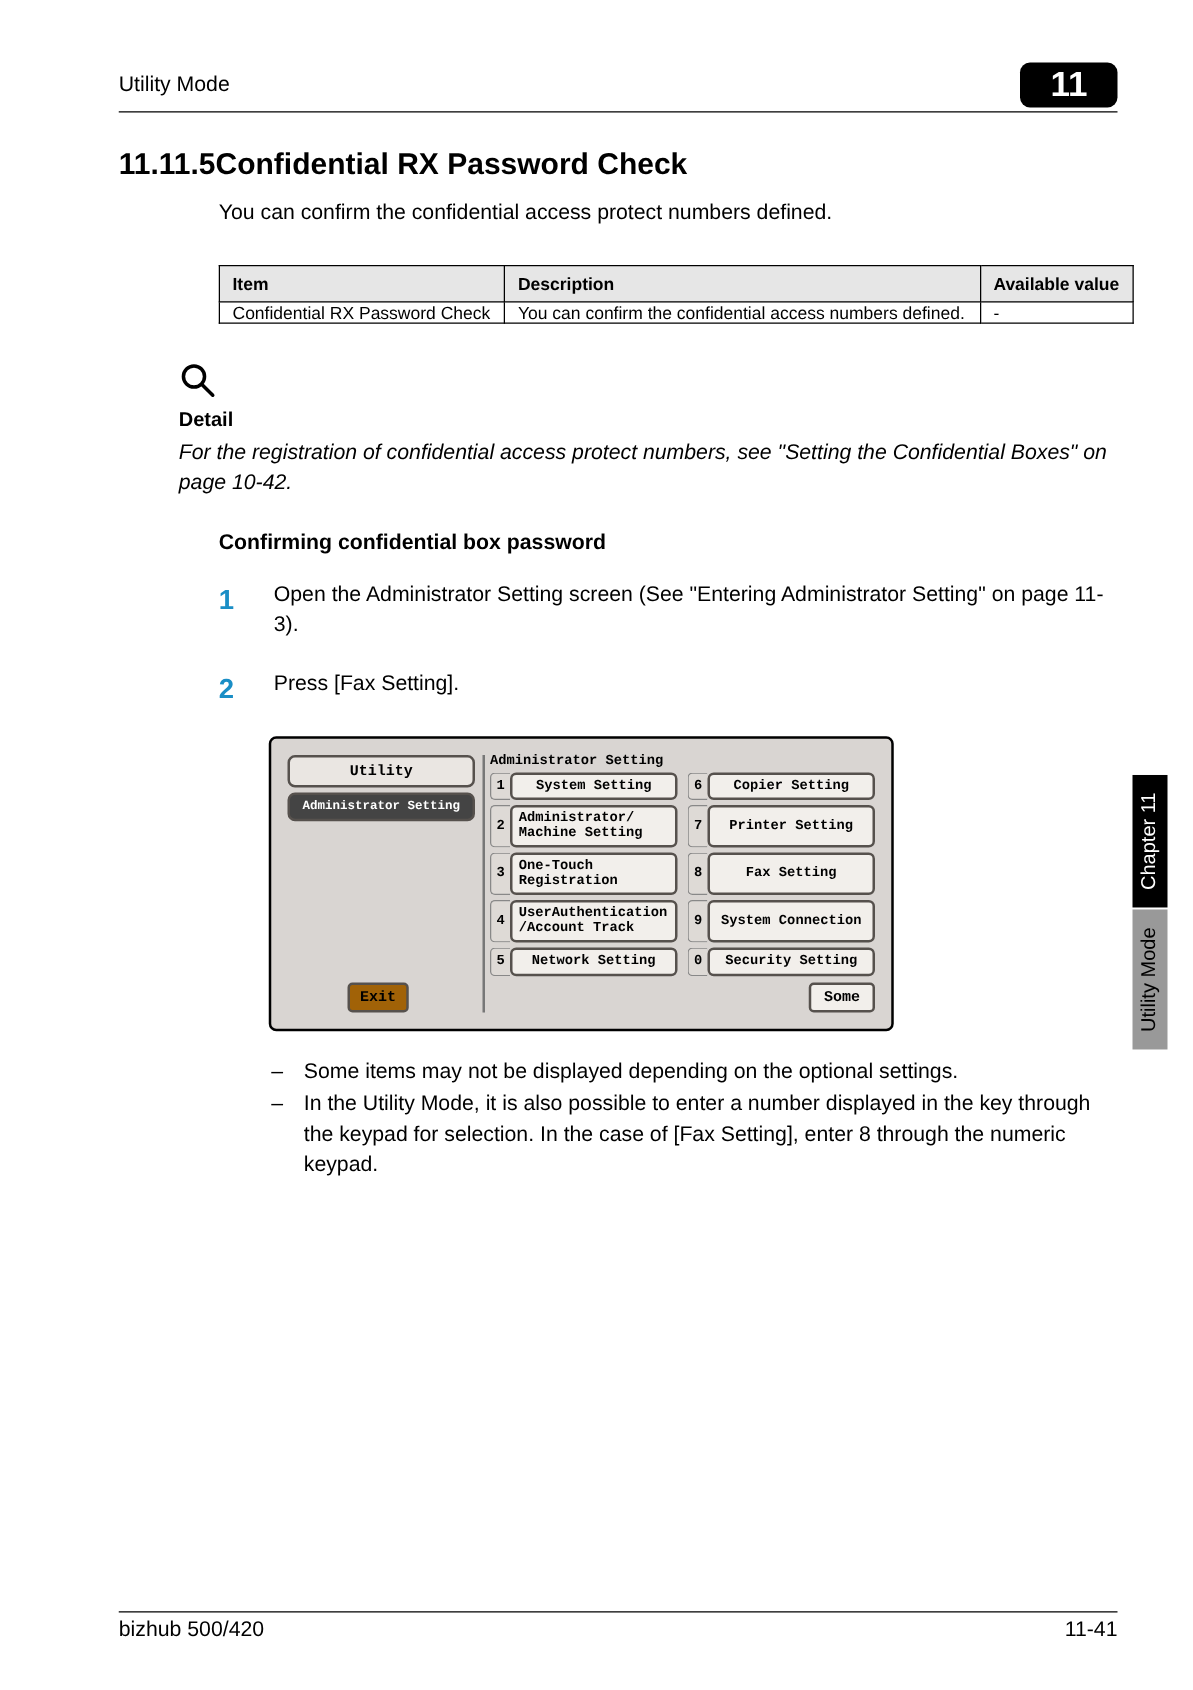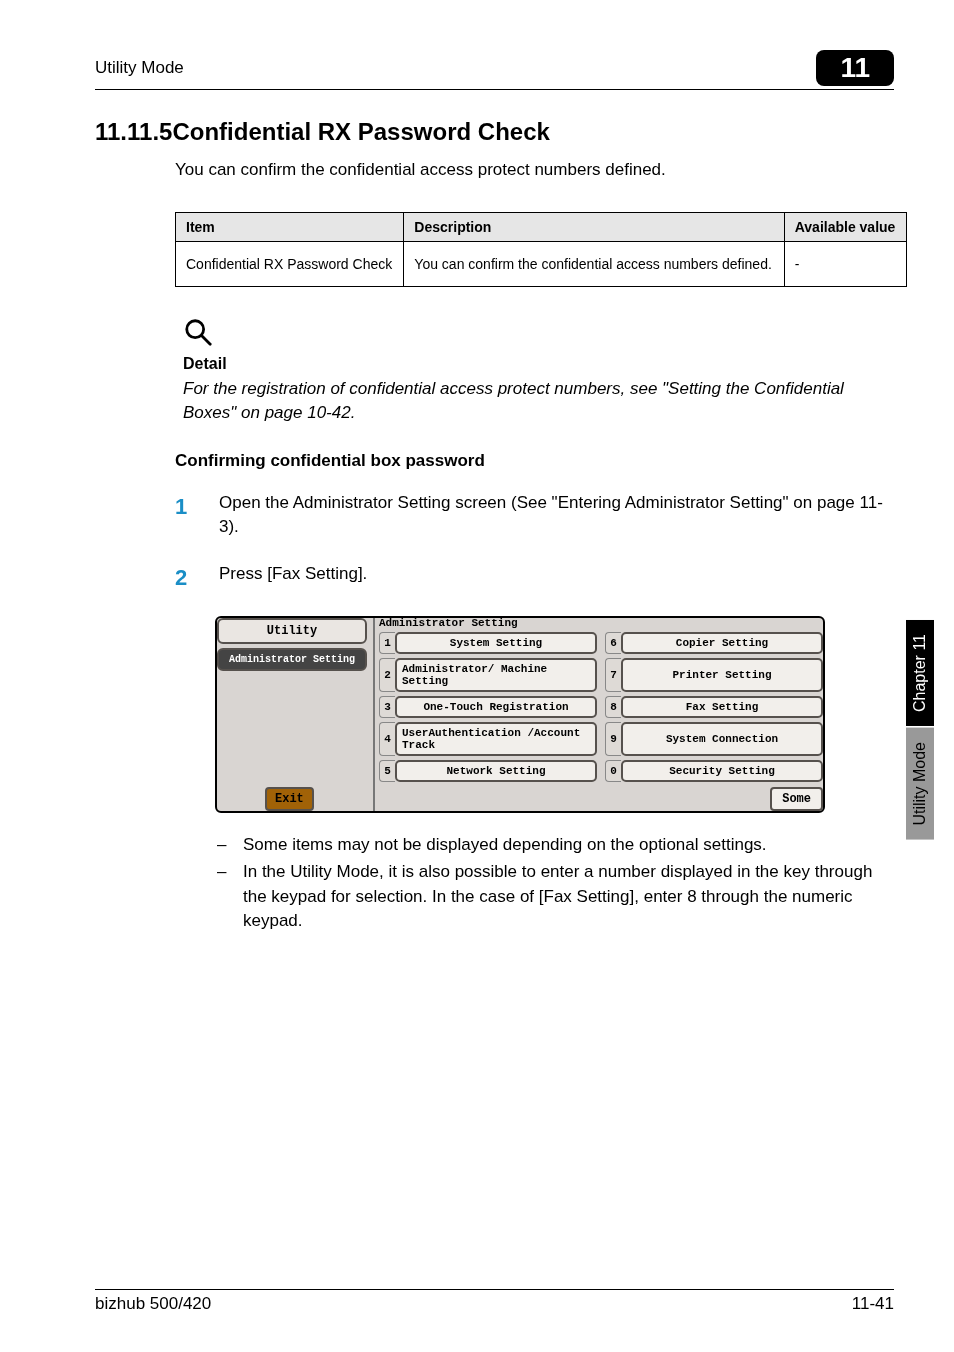--- a/index.html
+++ b/index.html
@@ -56,26 +56,26 @@
       font-size: 14px;
     }
     table.desc-table th {
       background: #e6e6e6;
       text-align: left;
       padding: 6px 10px;
       border: 1px solid #000;
       font-weight: bold;
     }
     table.desc-table td {
-      padding: 14px 10px;
+      padding: 0 10px;
       border: 1px solid #000;
       vertical-align: top;
     }
     .detail-block {
-      margin-left: 88px;
+      margin-left: 48px;
       margin-bottom: 26px;
     }
     .detail-block .mag {
       margin-bottom: 4px;
     }
     .detail-block .mag svg {
       width: 30px;
       height: 30px;
     }
     .detail-heading {
@@ -110,26 +110,26 @@
     }
     .step-text {
       flex: 1;
     }
     .screenshot-wrap {
       margin-left: 120px;
       margin-bottom: 20px;
     }
     
     .panel {
-      width: 610px;
+      width: 500px;
       border: 2px solid #000;
       border-radius: 6px;
       background: #d9d5d2;
       display: flex;
-      padding: 0;
+      padding: 13px;
       font-family: "Courier New", monospace;
     }
     .panel-left {
       width: 150px;
       display: flex;
       flex-direction: column;
       justify-content: space-between;
       margin-right: 6px;
     }
     .panel-left-top {

